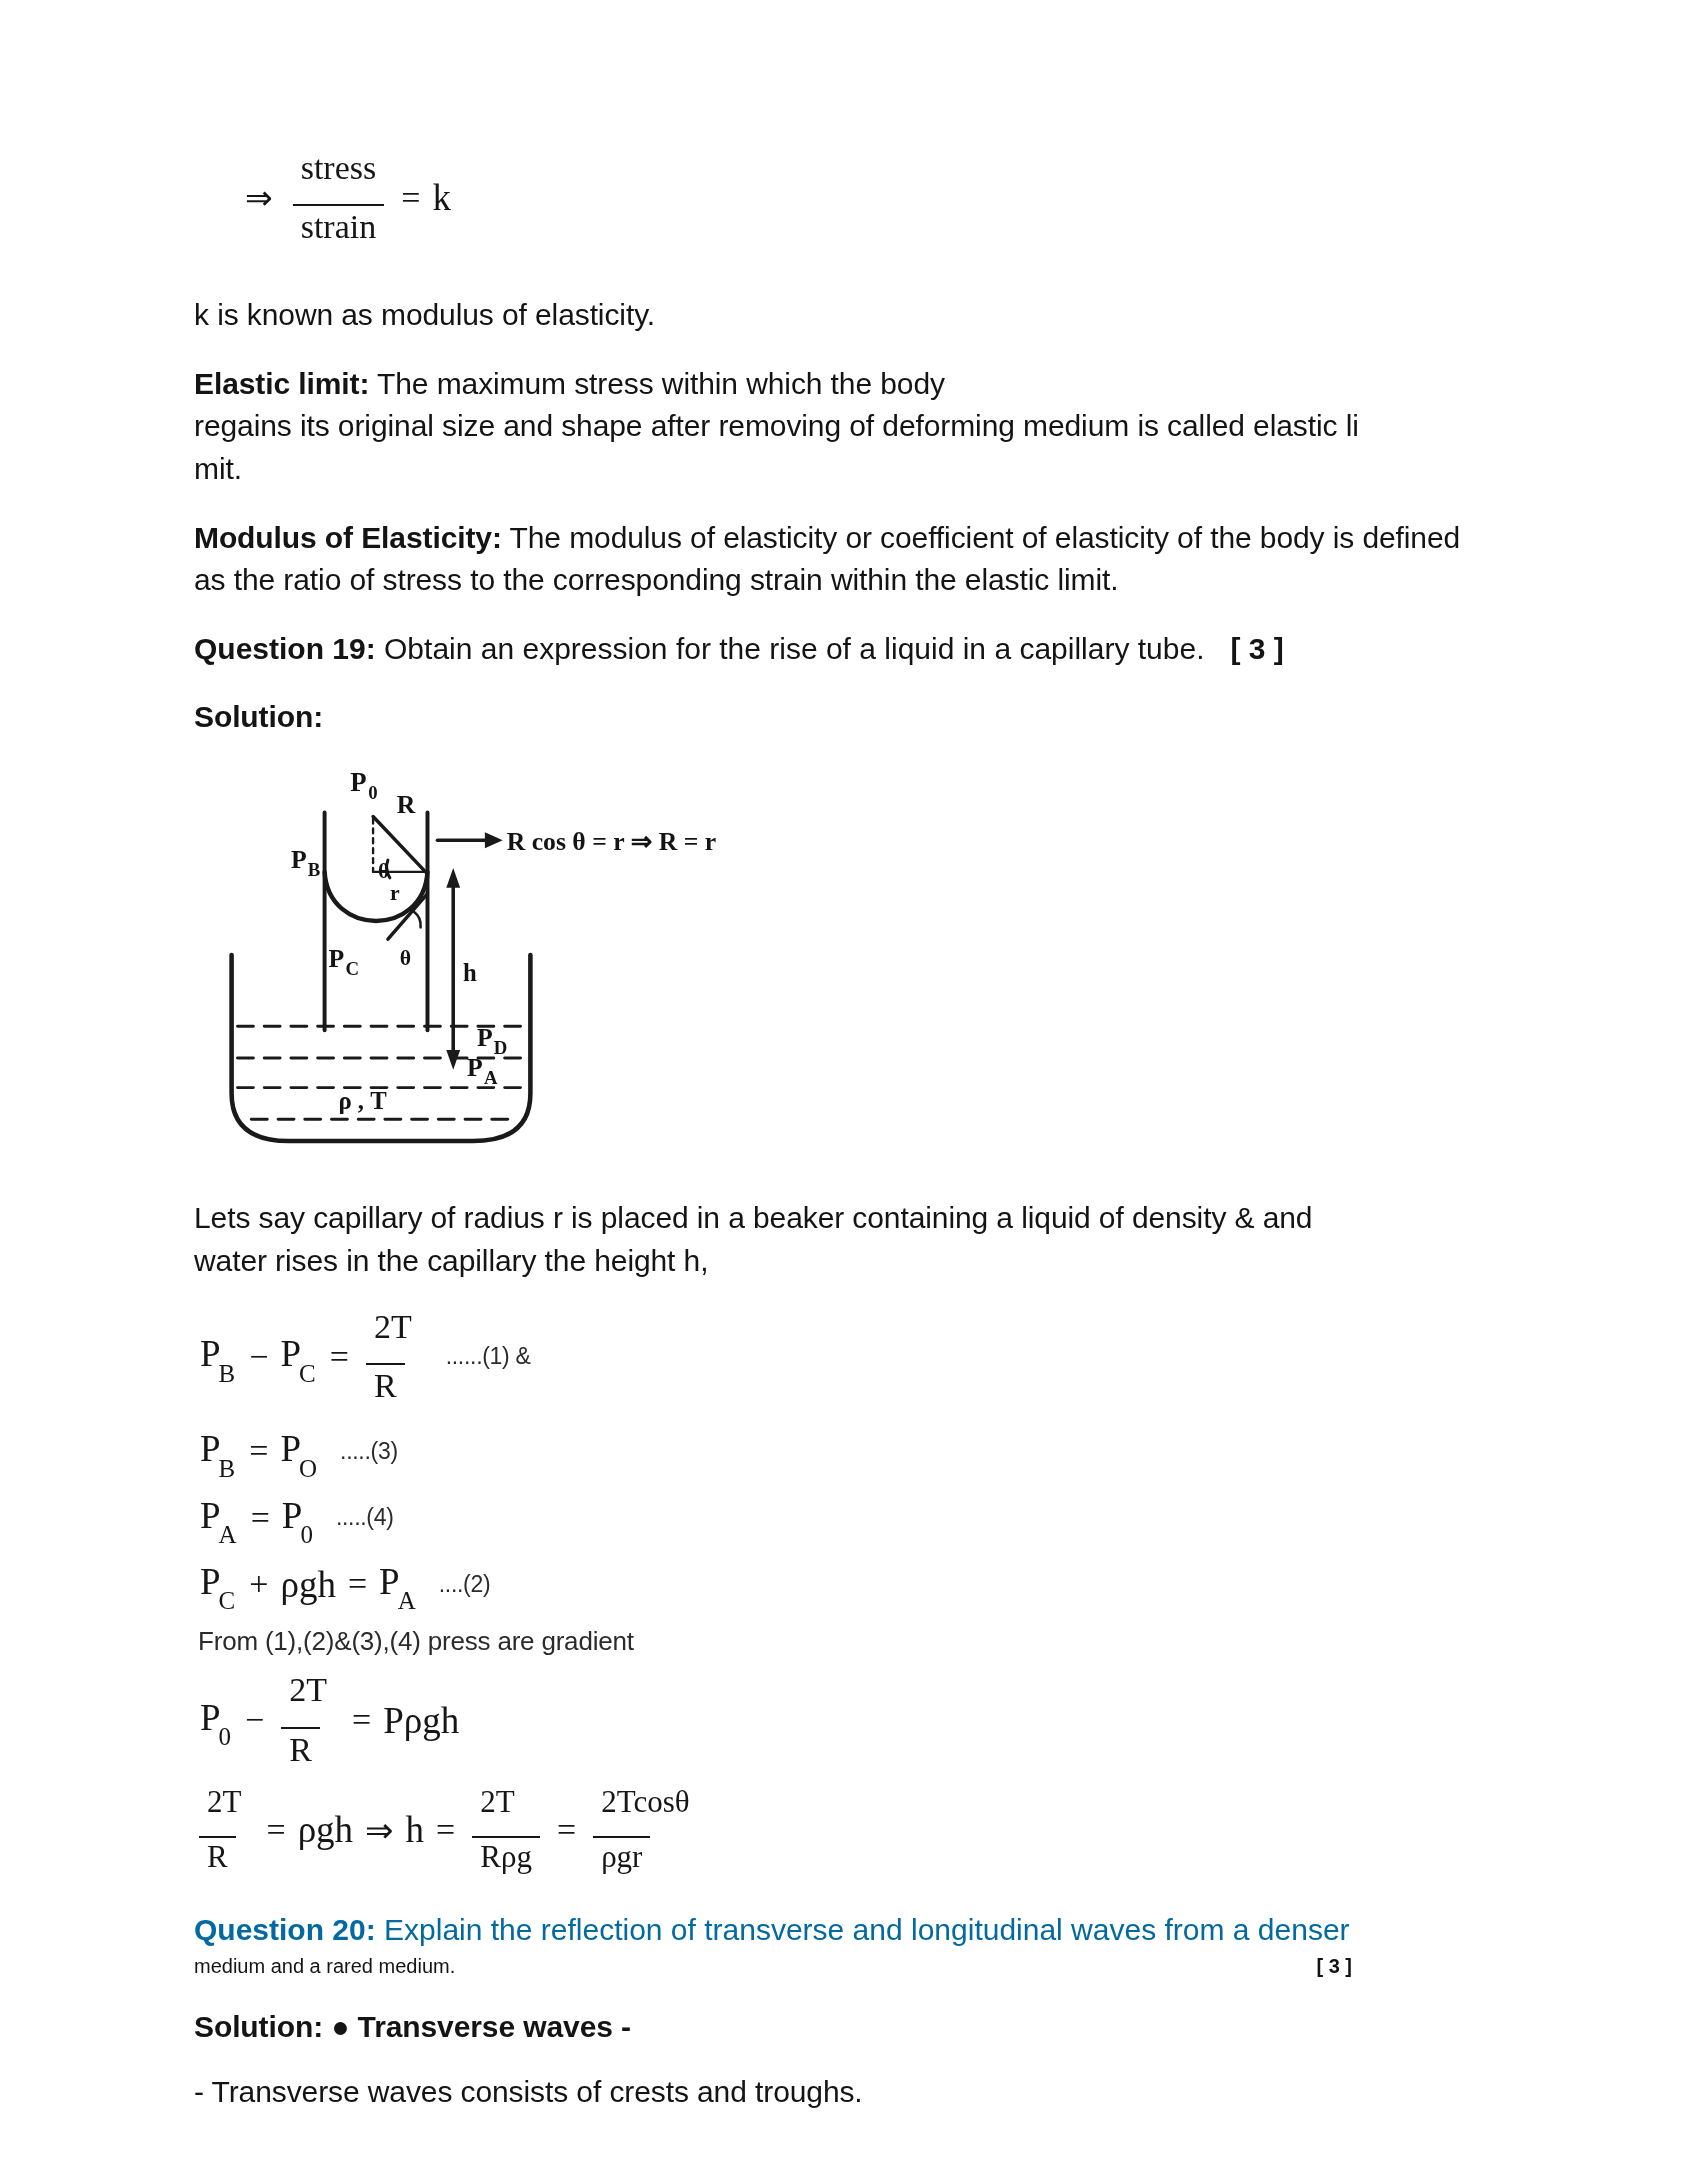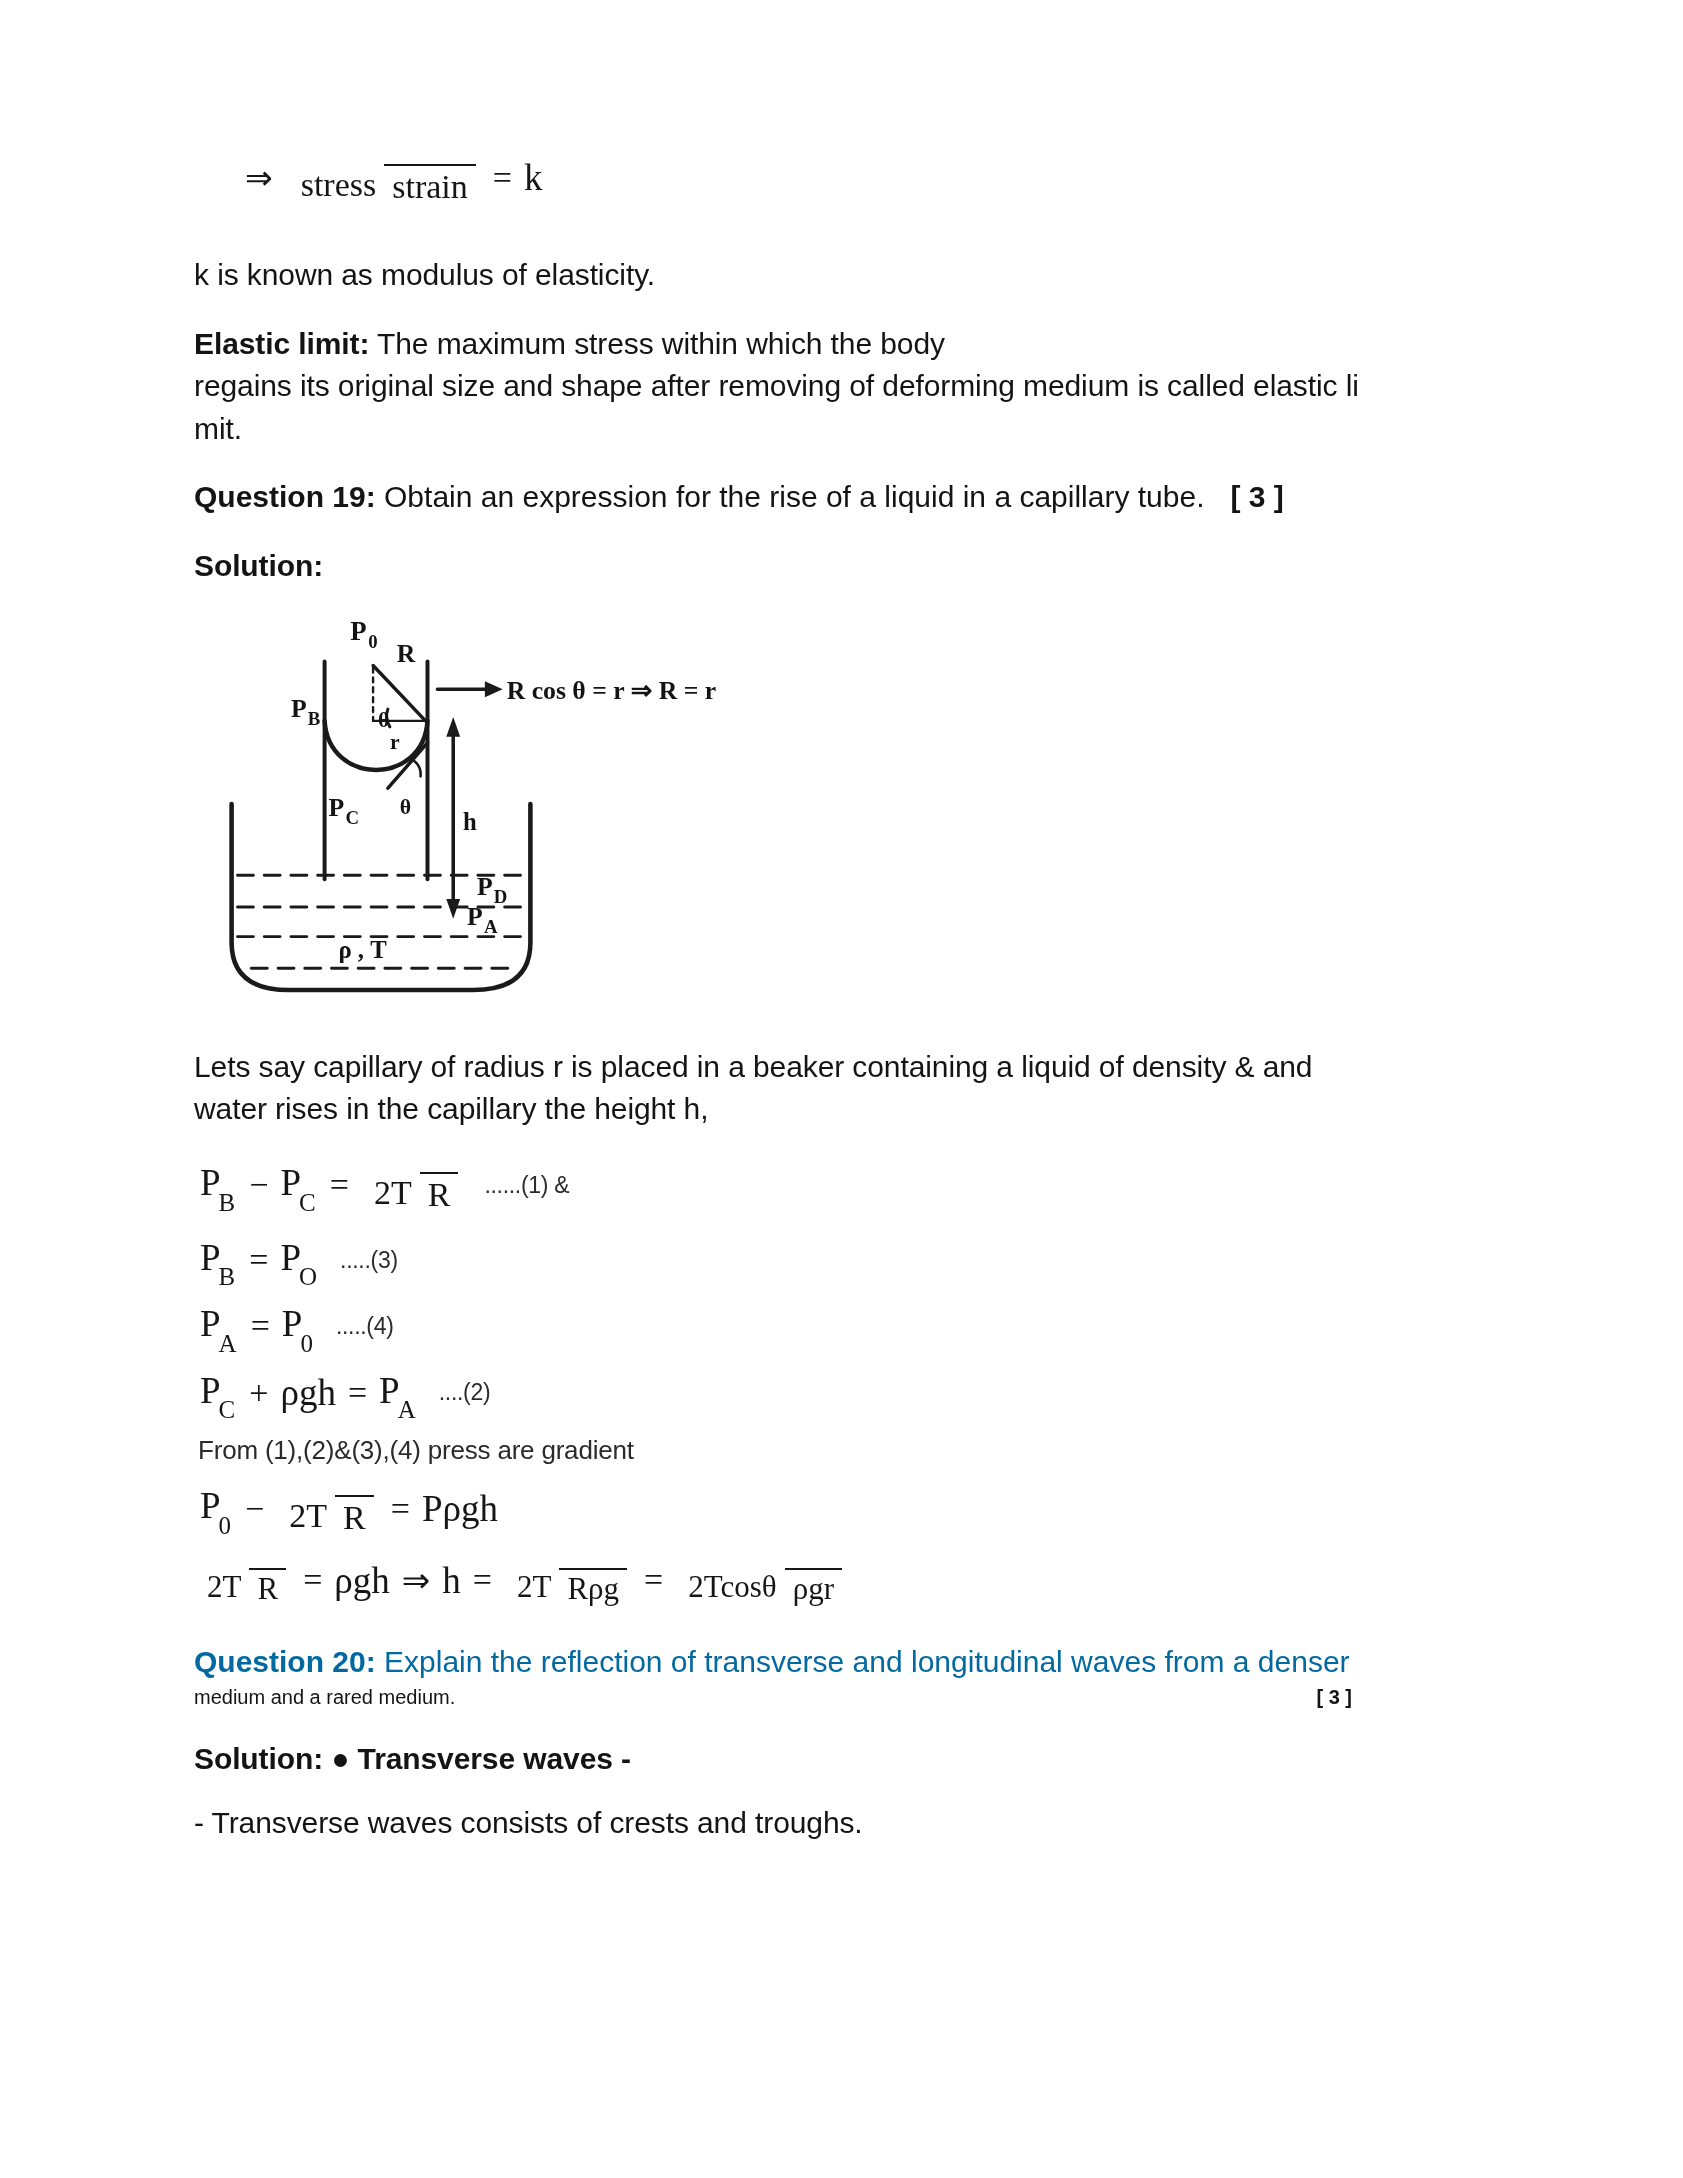--- a/index.html
+++ b/index.html
@@ -80,22 +80,22 @@
   .arrow { font-size: 33px; padding-right: 6px; }
   .sub {
     font-size: 25px;
     vertical-align: sub;
     position: relative;
     top: 7px;
     left: -2px;
   }
   .frac {
     display: inline-flex;
-    flex-direction: row;
-    align-items: flex-end;
+    flex-direction: column;
+    align-items: flex-start;
     vertical-align: middle;
     margin: 0 5px;
   }
   .frac .num {
     font-size: 34px;
     padding: 0 8px 2px 8px;
     line-height: 1.12;
   }
   .frac .den {
     font-size: 34px;
@@ -152,20 +152,23 @@
     </div>
 
     <p class="para">k is known as modulus of elasticity.</p>
 
     <p class="para">
       <span class="b">Elastic limit:</span><span> The maximum stress within which the body</span><br>
       <span>regains its original size and shape after removing of deforming medium is called elastic li</span><br>
       <span>mit.</span>
     </p>
 
+    <p class="para">
+      <span class="b">Modulus of Elasticity:</span><span> The modulus of elasticity or coefficient of elasticity of the body is defined as the ratio of stress to the corresponding strain within the elastic limit.</span>
+    </p>
 
     <div class="q-line">
       <span class="q-text"><span class="b">Question 19:</span><span> Obtain an expression for the rise of a liquid in a capillary tube.</span></span>
       <span class="marks">[ 3 ]</span>
     </div>
 
     <p class="para tight">
       <span class="b">Solution:</span>
     </p>
 

